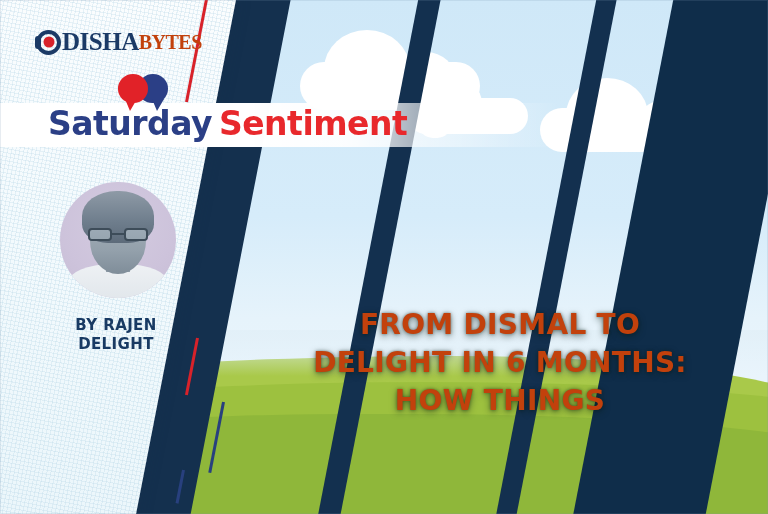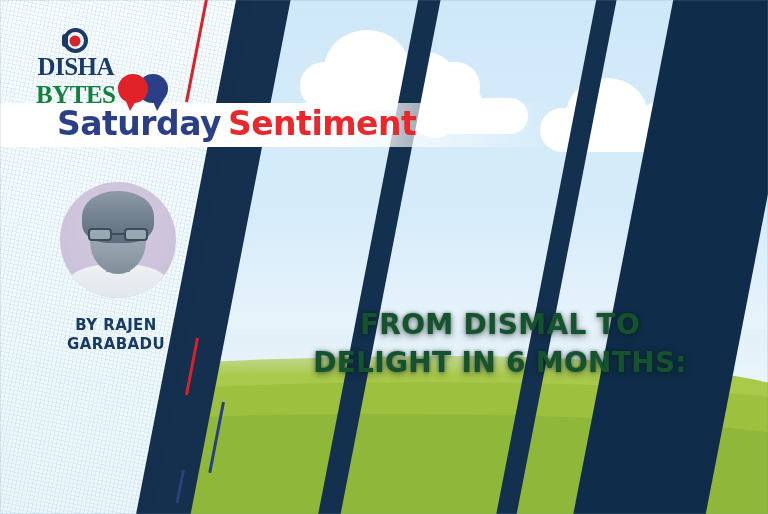--- a/index.html
+++ b/index.html
@@ -78,57 +78,57 @@
   .accent-blue-bot{left:222px;top:402px;width:3px;height:72px;background:#28407e;transform:rotate(11deg);}
   .accent-blue-tiny{left:182px;top:470px;width:3px;height:34px;background:#28407e;transform:rotate(11deg);}
 
   
   .band{
     position:absolute;left:0;top:103px;width:560px;height:44px;
     background:linear-gradient(90deg,#ffffff 0%,#ffffff 45%,rgba(255,255,255,.92) 62%,rgba(255,255,255,0) 100%);
   }
 
   
-  .logo{position:absolute;left:36px;top:28px;display:flex;align-items:center;flex-direction:column;}
+  .logo{position:absolute;left:36px;top:28px;display:flex;align-items:center;}
   .logo-mark{
     position:relative;width:25px;height:25px;border:4px solid #1b3a66;border-radius:50%;
     box-sizing:border-box;margin-right:1px;
   }
   .logo-mark::after{
     content:"";position:absolute;left:50%;top:50%;width:11px;height:11px;
     background:#d8222a;border-radius:50%;transform:translate(-50%,-50%);
   }
   .logo-mark::before{
     content:"";position:absolute;left:-5px;top:2px;width:6px;height:13px;
     background:#1b3a66;border-radius:3px 0 0 3px;
   }
   .logo-odisha{
     font-weight:bold;font-size:25px;letter-spacing:-.5px;color:#1b3a66;
     font-family:"Liberation Serif",serif;
   }
   .logo-bytes{
-    font-weight:bold;font-size:25px;letter-spacing:-.5px;color:#15803d;
+    font-weight:bold;font-size:20px;letter-spacing:-.5px;color:#c2410c;
     font-family:"Liberation Serif",serif;
   }
 
   
   .bubbles{position:absolute;left:118px;top:74px;width:62px;height:38px;}
   .bub{position:absolute;width:30px;height:29px;border-radius:50% 50% 48% 48%;}
   .bub::after{
     content:"";position:absolute;bottom:-8px;left:7px;
     border-left:5px solid transparent;border-right:7px solid transparent;
   }
   .bub-red{left:0;top:0;background:#e12228;z-index:2;}
   .bub-red::after{border-top:12px solid #e12228;}
   .bub-blue{left:20px;top:0;background:#2b3f86;z-index:1;}
   .bub-blue::after{left:14px;border-top:12px solid #2b3f86;}
 
   
   .banner-title{
-    position:absolute;left:57px;top:104px;font-size:33px;font-weight:bold;
+    position:absolute;left:48px;top:104px;font-size:33px;font-weight:bold;
     font-family:"DejaVu Sans",sans-serif;letter-spacing:-.5px;white-space:nowrap;
   }
   .w-sat{color:#2b3f86;}
   .w-sen{color:#e8282c;margin-left:7px;}
 
   
   .avatar{
     position:absolute;left:60px;top:182px;width:116px;height:116px;border-radius:50%;
     background:radial-gradient(circle at 50% 38%,#d4cbe0 0%,#cdc3db 60%,#c6bcd4 100%);
     overflow:hidden;
@@ -161,21 +161,21 @@
 
   .byline{
     position:absolute;left:36px;top:316px;width:160px;text-align:center;
     color:#183a63;font-weight:bold;font-size:15px;line-height:19px;letter-spacing:.4px;
     font-family:"DejaVu Sans",sans-serif;
   }
 
   
   .headline{
     position:absolute;left:300px;top:306px;width:400px;text-align:center;
-    color:#14532d;font-weight:bold;font-size:28px;line-height:38px;letter-spacing:.3px;
+    color:#c2410c;font-weight:bold;font-size:28px;line-height:38px;letter-spacing:.3px;
     font-family:"DejaVu Sans",sans-serif;
     text-shadow:0 2px 7px rgba(10,30,20,.55),0 0 3px rgba(10,30,20,.45);
   }
   .headline div{white-space:nowrap;}
 
   .frame{
     position:absolute;left:0;top:0;width:768px;height:514px;
     border:1px solid rgba(120,150,175,.18);box-sizing:border-box;pointer-events:none;
   }
 </style>
@@ -239,21 +239,22 @@
     <div class="av-neck"></div>
     <div class="av-face"></div>
     <div class="av-hair"></div>
     <div class="av-glass">
         <i></i>
         <b></b>
         <i></i>
       </div>
   </div>
 
-  <div class="byline">BY RAJEN GARABADU</div>
+  <div class="byline">BY RAJEN DELIGHT</div>
 
   <div class="headline">
     <div>FROM DISMAL TO</div>
     <div>DELIGHT IN 6 MONTHS:</div>
+    <div>HOW THINGS</div>
   </div>
 
   <div class="frame"></div>
 </div>
 
 </body></html>

